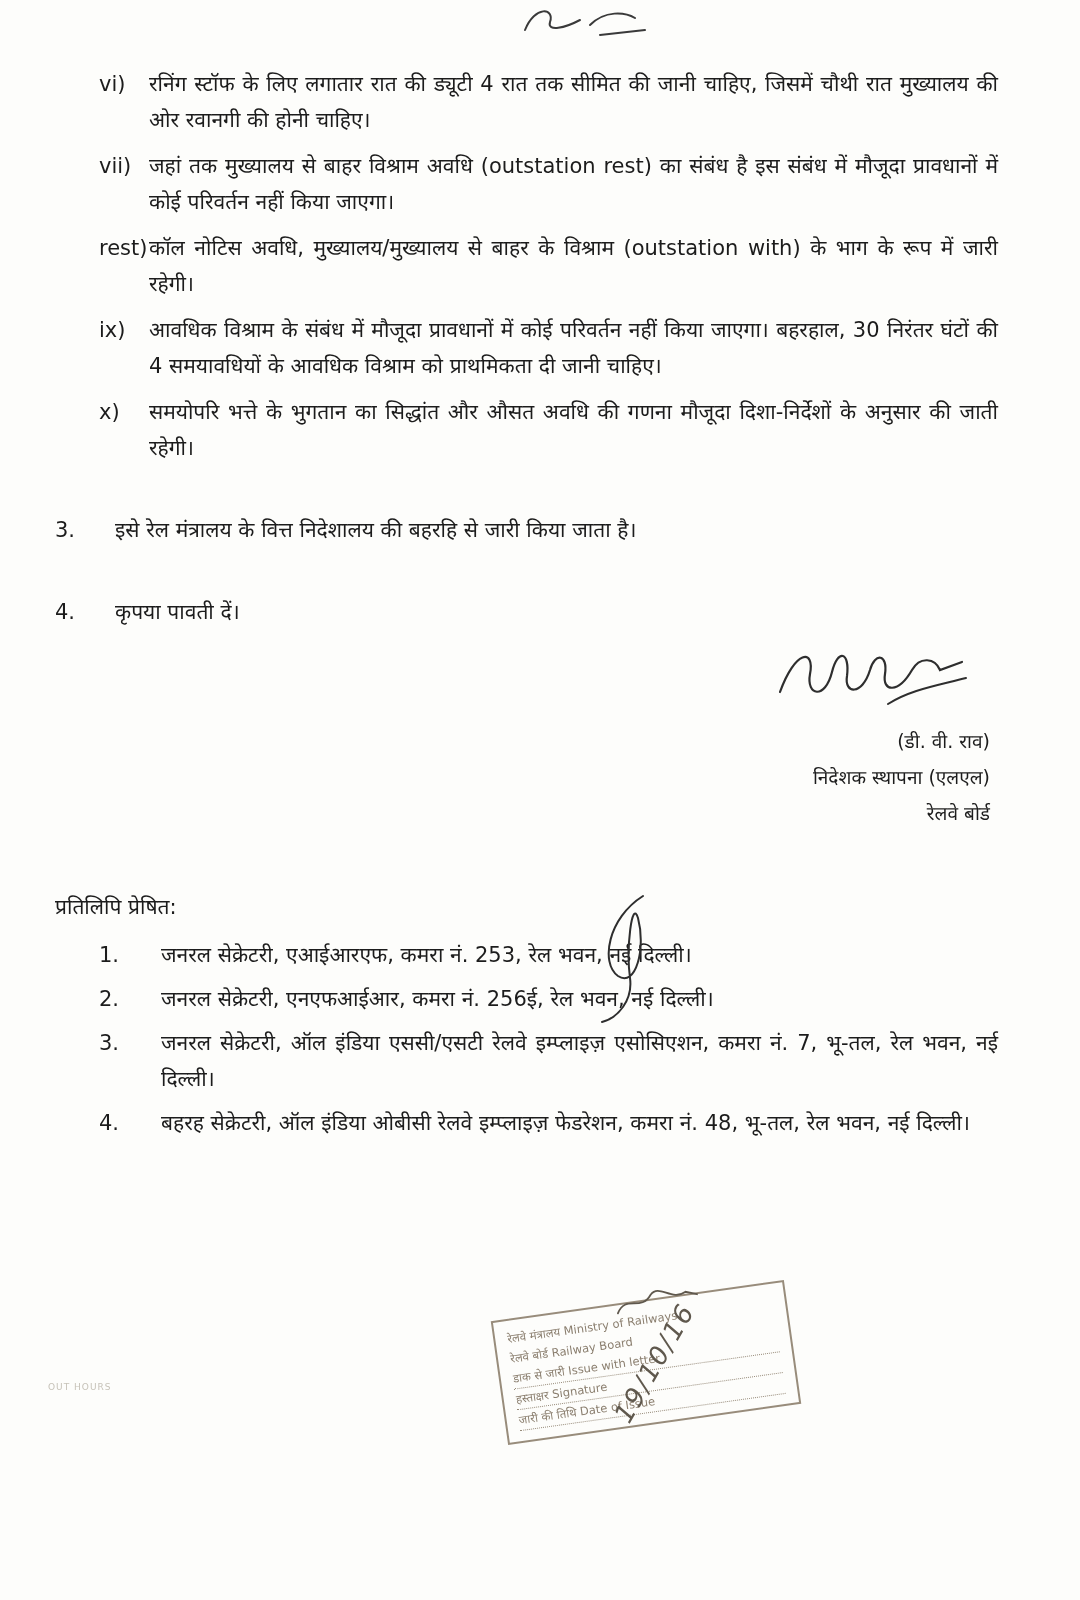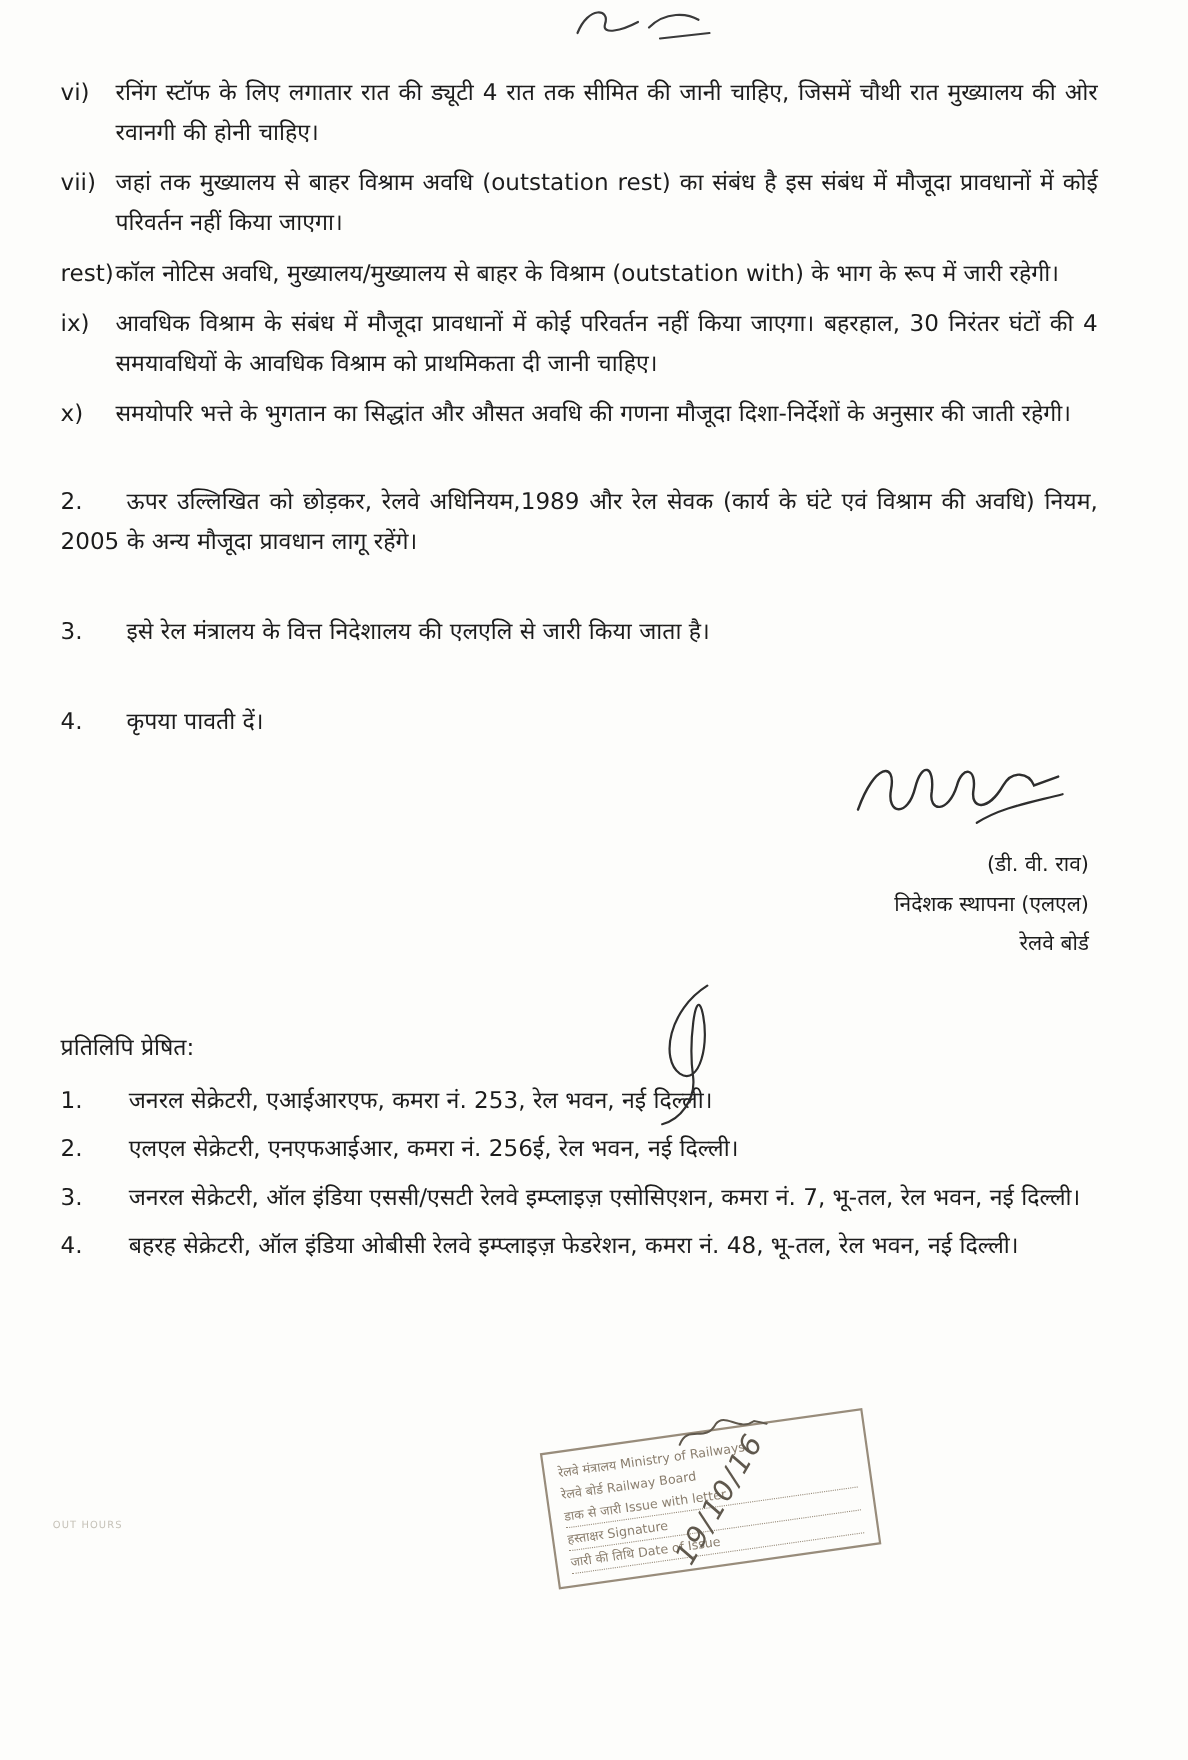--- a/index.html
+++ b/index.html
@@ -16,21 +16,21 @@
     position:absolute;
     top:66px; left:55px; right:82px;
   }
   .hang {
     display:flex;
     font-size:21px;
     line-height:36px;
     text-align:justify;
     margin-bottom:10px;
   }
-  .hang .marker { flex:0 0 50px; }
+  .hang .marker { flex:0 0 50px;margin-left:44px; }
   .hang .text  { flex:1; }
   .para {
     font-size:21px;
     line-height:36px;
     text-align:justify;
   }
   .para .num { display:inline-block; width:60px; }
   .para-2 { margin-top:44px; }
   .para-3 { margin-top:46px; }
   .para-4 { margin-top:46px; }
@@ -117,25 +117,22 @@
     </div>
     <div class="hang">
       <span class="marker">ix)</span>
       <span class="text">आवधिक विश्राम के संबंध में मौजूदा प्रावधानों में कोई परिवर्तन नहीं किया जाएगा। बहरहाल, 30 निरंतर घंटों की 4 समयावधियों के आवधिक विश्राम को प्राथमिकता दी जानी चाहिए।</span>
     </div>
     <div class="hang">
       <span class="marker">x)</span>
       <span class="text">समयोपरि भत्ते के भुगतान का सिद्धांत और औसत अवधि की गणना मौजूदा दिशा-निर्देशों के अनुसार की जाती रहेगी।</span>
     </div>
 
-    <div class="para para-2">
-      <span class="num">2.</span><span>ऊपर उल्लिखित को छोड़कर, रेलवे अधिनियम,1989 और रेल सेवक (कार्य के घंटे एवं विश्राम की अवधि) नियम, 2005 के अन्य मौजूदा प्रावधान लागू रहेंगे।</span>
-    </div>
     <div class="para para-3">
-      <span class="num">3.</span><span>इसे रेल मंत्रालय के वित्त निदेशालय की एलएलि से जारी किया जाता है।</span>
+      <span class="num">3.</span><span>इसे रेल मंत्रालय के वित्त निदेशालय की बहरहि से जारी किया जाता है।</span>
     </div>
     <div class="para para-4">
       <span class="num">4.</span><span>कृपया पावती दें।</span>
     </div>
 
     <div class="sig-block">
       <svg width="200" height="72" viewBox="0 0 200 72">
         <path d="M10 52 C 25 10, 45 8, 40 34 C 36 56, 55 60, 62 32 C 68 8, 80 12, 77 36 C 74 54, 92 56, 100 30 C 105 12, 118 14, 115 34 C 112 52, 128 54, 142 30 C 150 16, 165 18, 170 30 L 192 22" fill="none" stroke="#2e2e2e" stroke-width="2.2" stroke-linecap="round"></path>
         <path d="M118 64 C 140 50, 165 46, 196 38" fill="none" stroke="#2e2e2e" stroke-width="2" stroke-linecap="round"></path>
       </svg>
@@ -145,21 +142,21 @@
     </div>
 
     <div class="copy-section">
       <div class="copy-heading">प्रतिलिपि प्रेषित:</div>
       <div class="hang copy-item">
         <span class="marker">1.</span>
         <span class="text">जनरल सेक्रेटरी, एआईआरएफ, कमरा नं. 253, रेल भवन, नई दिल्ली।</span>
       </div>
       <div class="hang copy-item">
         <span class="marker">2.</span>
-        <span class="text">एलएल सेक्रेटरी, एनएफआईआर, कमरा नं. 256ई, रेल भवन, नई दिल्ली।</span>
+        <span class="text">जनरल सेक्रेटरी, एनएफआईआर, कमरा नं. 256ई, रेल भवन, नई दिल्ली।</span>
       </div>
       <div class="hang copy-item">
         <span class="marker">3.</span>
         <span class="text">जनरल सेक्रेटरी, ऑल इंडिया एससी/एसटी रेलवे इम्प्लाइज़ एसोसिएशन, कमरा नं. 7, भू-तल, रेल भवन, नई दिल्ली।</span>
       </div>
       <div class="hang copy-item">
         <span class="marker">4.</span>
         <span class="text">बहरह सेक्रेटरी, ऑल इंडिया ओबीसी रेलवे इम्प्लाइज़ फेडरेशन, कमरा नं. 48, भू-तल, रेल भवन, नई दिल्ली।</span>
       </div>
     </div>

